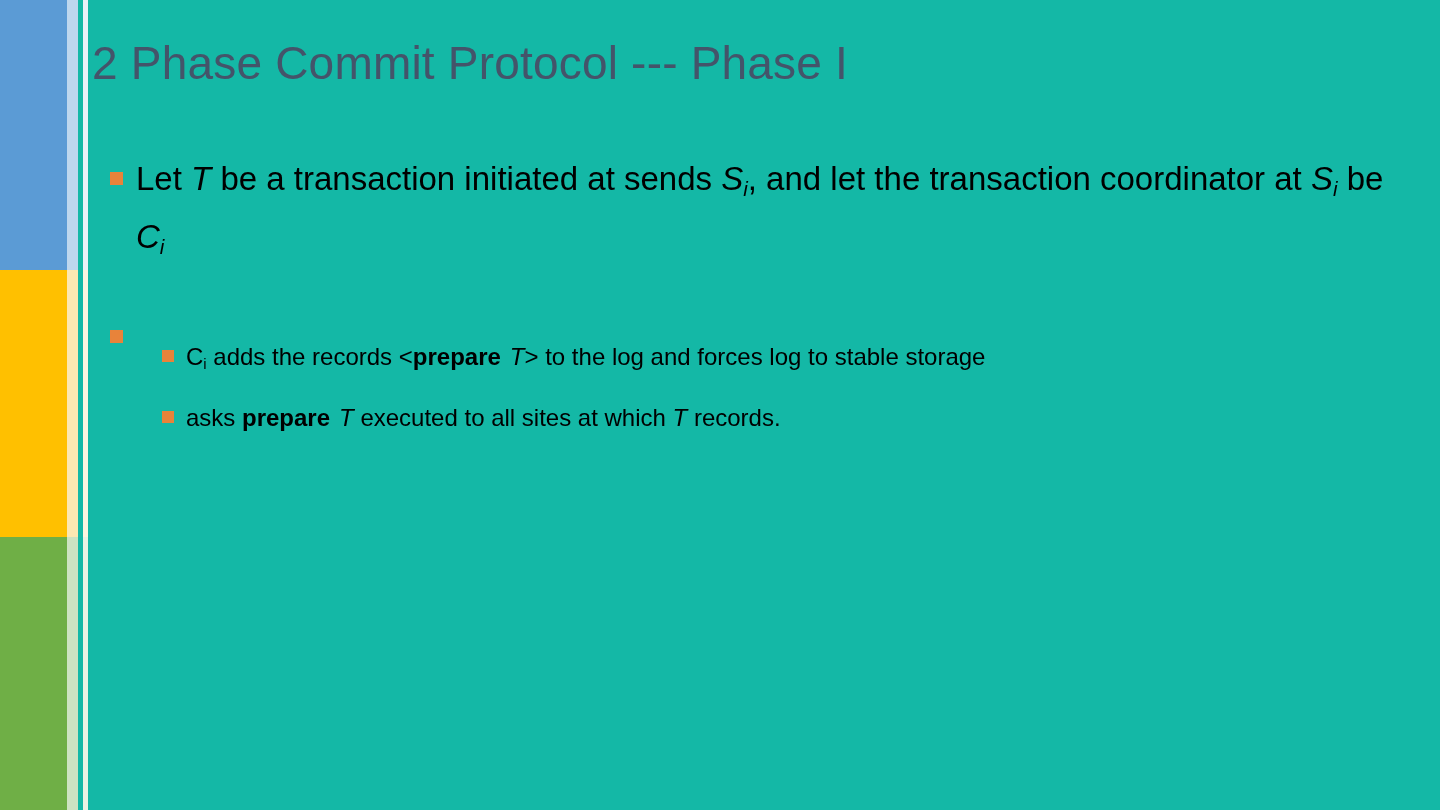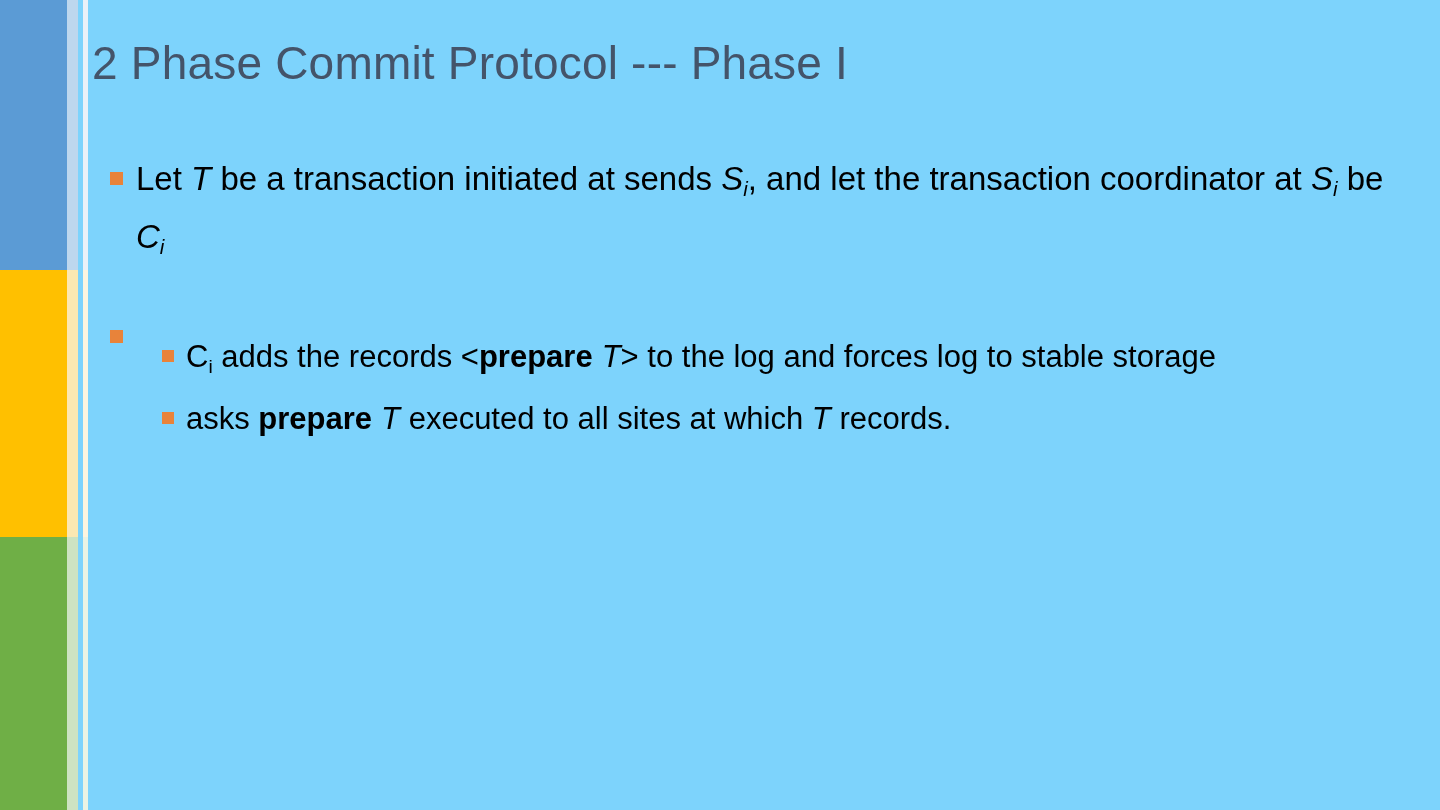--- a/index.html
+++ b/index.html
@@ -76,21 +76,21 @@
     padding-left: 28px;
     font-size: 33px;
     line-height: 54px;
     color: #000000;
     margin-bottom: 0;
   }
   .bullet-l2 {
     position: relative;
     padding-left: 28px;
     margin-left: 50px;
-    font-size: 31px;
+    font-size: 24px;
     line-height: 58px;
     color: #000000;
   }
 
   .marker {
     position: absolute;
     left: 2px;
     width: 13px;
     height: 13px;
     display: block;
@@ -115,21 +115,21 @@
     vertical-align: baseline;
     position: relative;
     top: 0.30em;
     font-style: normal;
   }
   .nbsp-gap { display: inline-block; width: 9px; }
 </style>
 </head>
 <body>
 
-<div id="slide" style="background: #7dd3fc;">
+<div id="slide" style="background: #14b8a6;">
 
   <div class="sidebar">
     <div class="band band-blue" style="background: rgb(91, 155, 213);"></div>
     <div class="band-tint band-blue" style="background: rgb(189, 215, 238);"></div>
     <div class="band-faint band-blue" style="background: rgb(234, 241, 248);"></div>
 
     <div class="band band-yellow" style="background: rgb(255, 192, 0);"></div>
     <div class="band-tint band-yellow" style="background: rgb(252, 232, 178);"></div>
     <div class="band-faint band-yellow" style="background: rgb(253, 245, 223);"></div>
 

